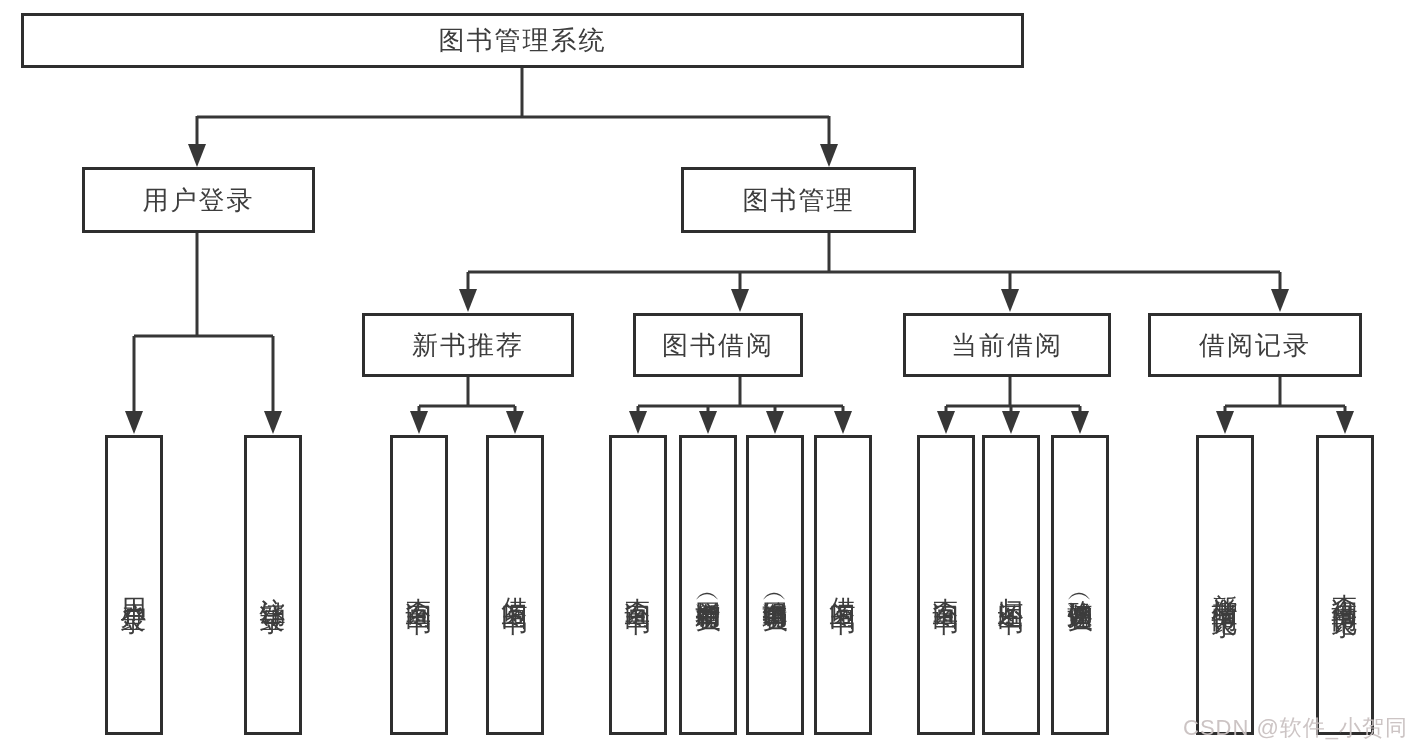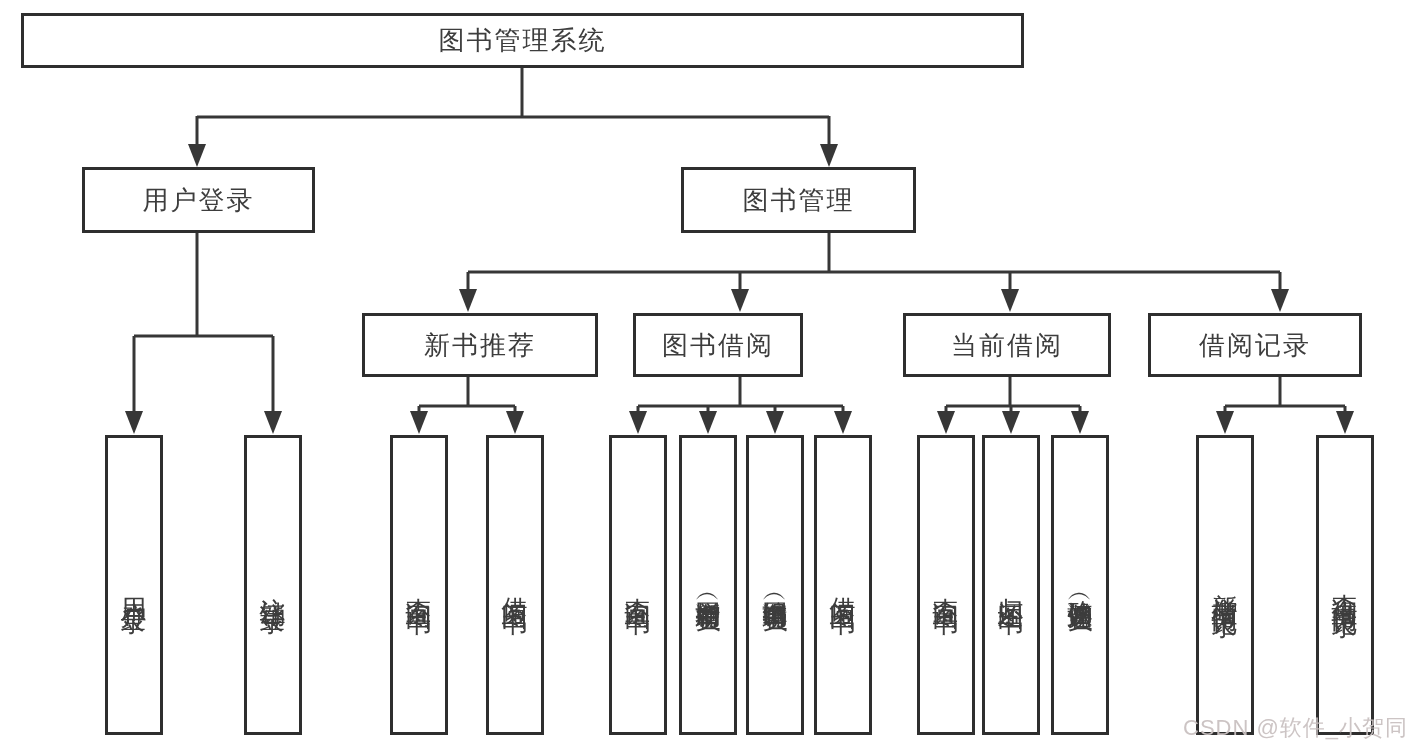--- a/index.html
+++ b/index.html
@@ -35,21 +35,21 @@
     font-size: 26px;
     letter-spacing: 2px;
     z-index: 2;
     white-space: nowrap;
   }
   .root-node   { left: 21px;  top: 13px;  width: 1003px; height: 55px; text-align: center; }
   .lvl2        { top: 167px;  height: 66px; }
   .n-user      { left: 82px;  width: 233px; }
   .n-mgmt      { left: 681px; width: 235px; }
   .lvl3        { top: 313px;  height: 64px; }
-  .n-rec       { left: 362px;  width: 236px; }
+  .n-rec       { left: 362px;  width: 212px; }
   .n-borrow    { left: 633px;  width: 170px; }
   .n-current   { left: 903px;  width: 208px; }
   .n-records   { left: 1148px; width: 214px; }
   .leaf {
     top: 435px;
     width: 58px;
     height: 300px;
   }
   .leaf .v {
     writing-mode: vertical-rl;

